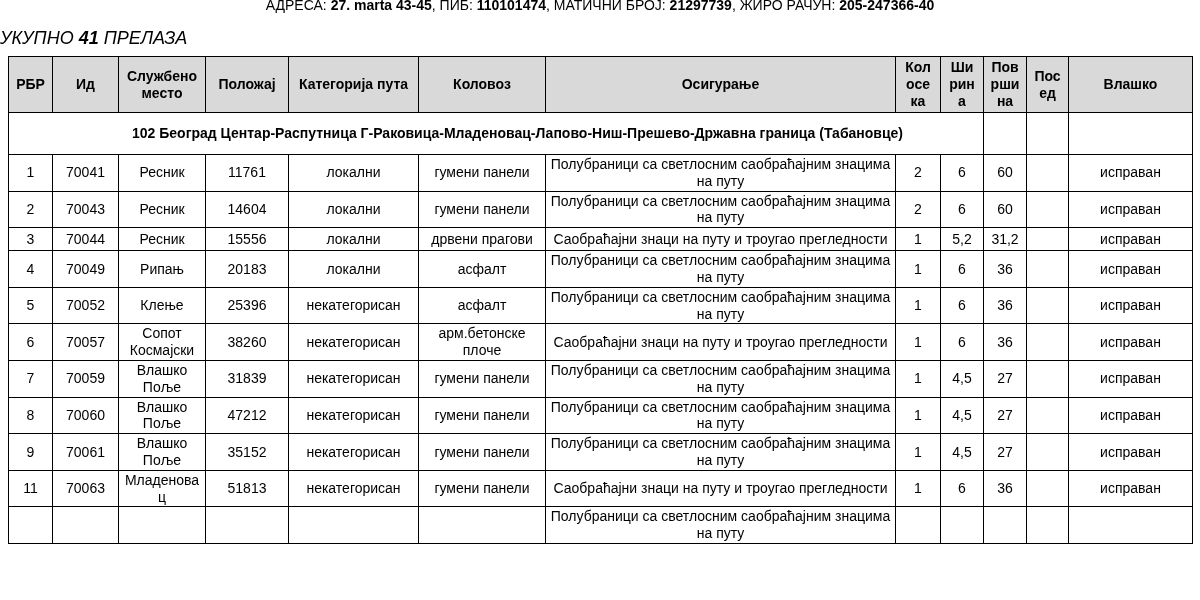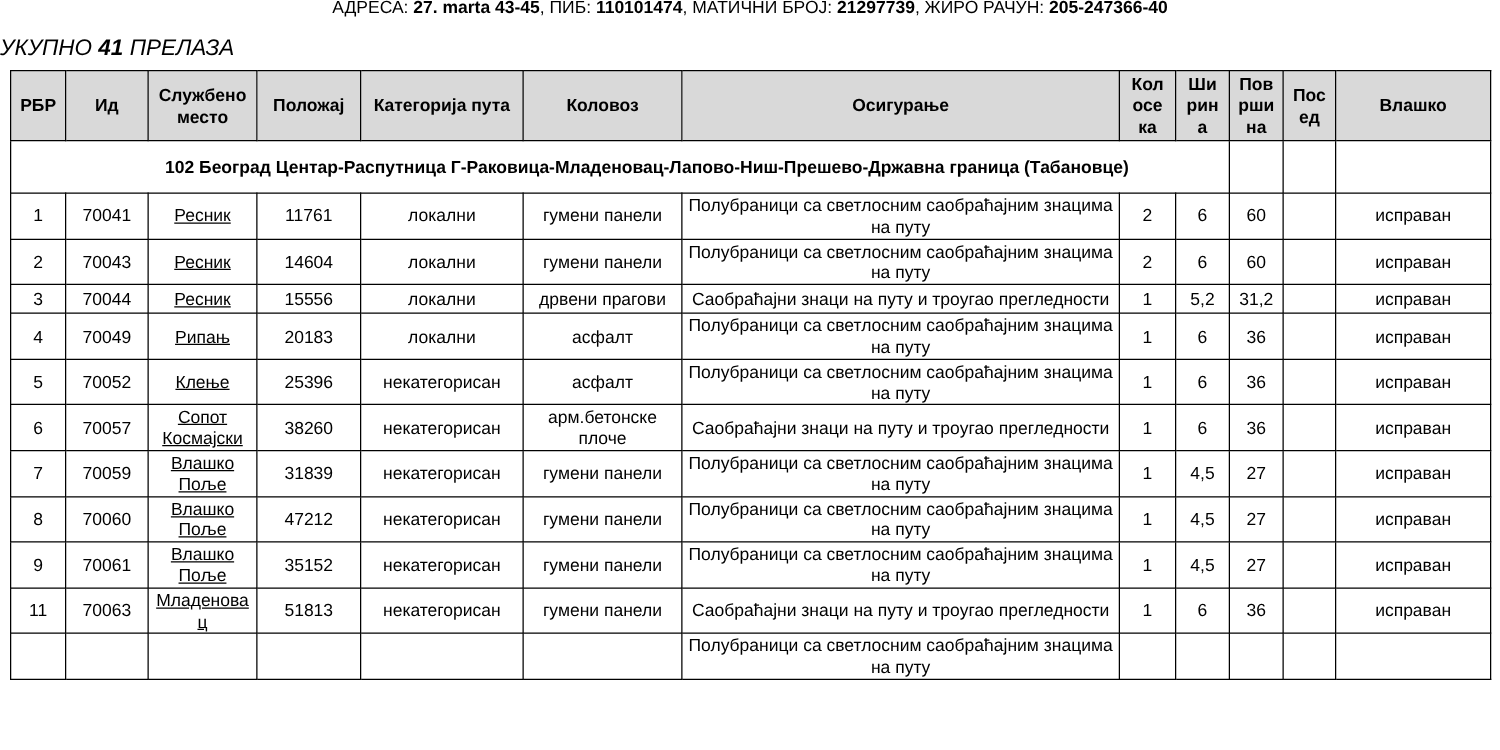--- a/index.html
+++ b/index.html
@@ -26,21 +26,21 @@
   th, td {
     border: 1px solid #000000;
     text-align: center; vertical-align: middle;
     padding: 1px 3px; font-size: 14px; line-height: 1.2;
     overflow: hidden;
   }
   th {
     background: #d9d9d9; font-weight: bold; height: 53px;
   }
   tr.section-row td { height: 39px; font-weight: bold; padding-left: 46px; }
-  td.cell-place { overflow-wrap: anywhere; word-break: break-word; text-decoration: underline; }
+  td.cell-place { overflow-wrap: anywhere; word-break: break-word; }
   tr.data-row td { height: 20px; }
 </style>
 </head>
 <body>
 
 <div class="page">
 
   <p class="address-line"><span>АДРЕСА: </span><b>27. marta 43-45</b><span>, ПИБ: </span><b>110101474</b><span>, МАТИЧНИ БРОЈ: </span><b>21297739</b><span>, ЖИРО РАЧУН: </span><b>205-247366-40</b></p>
 
   <p class="total-line"><span>УКУПНО </span><b>41</b><span> ПРЕЛАЗА</span></p>

